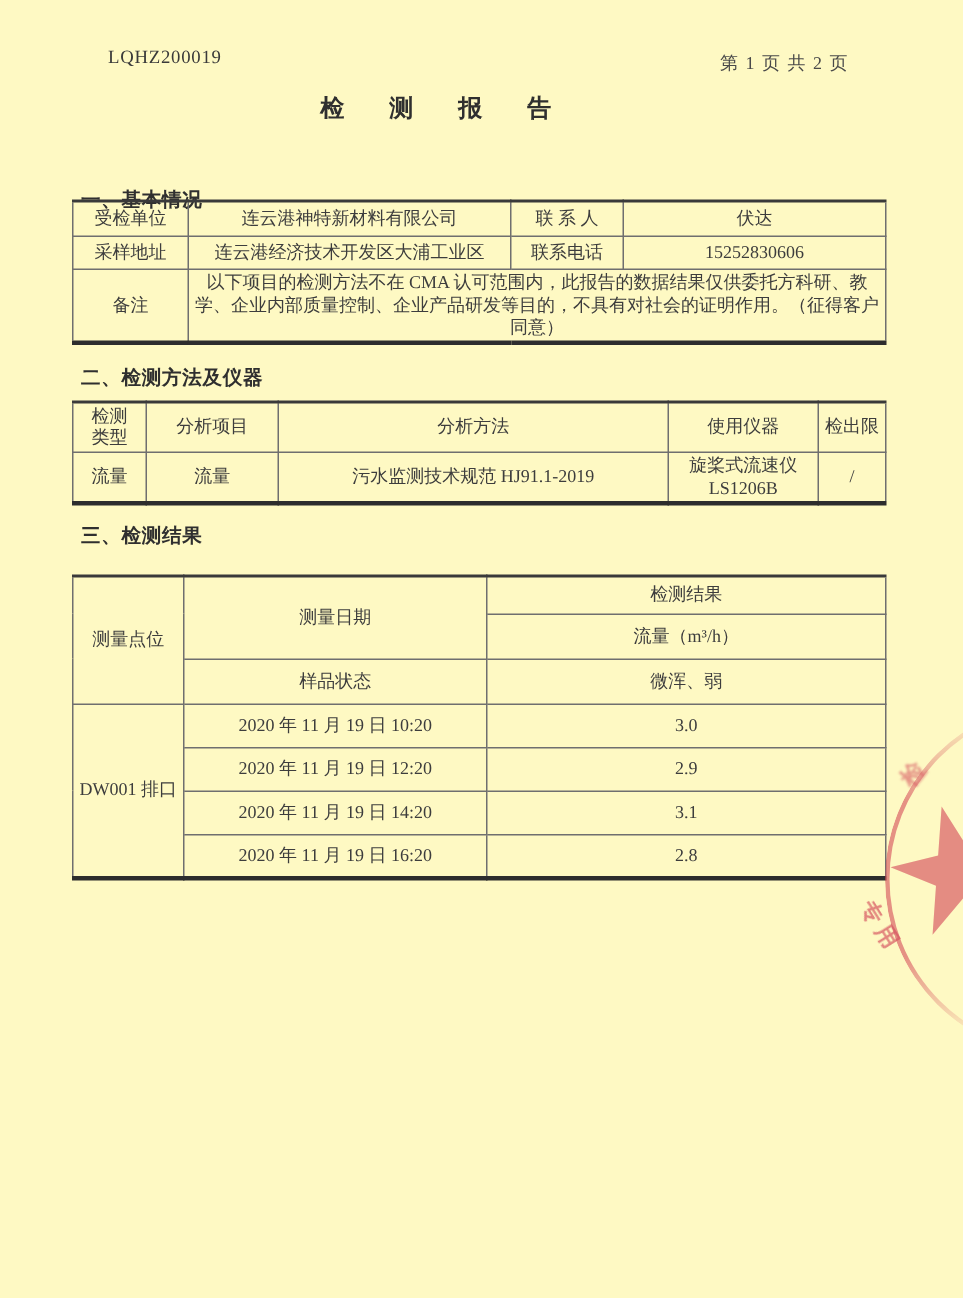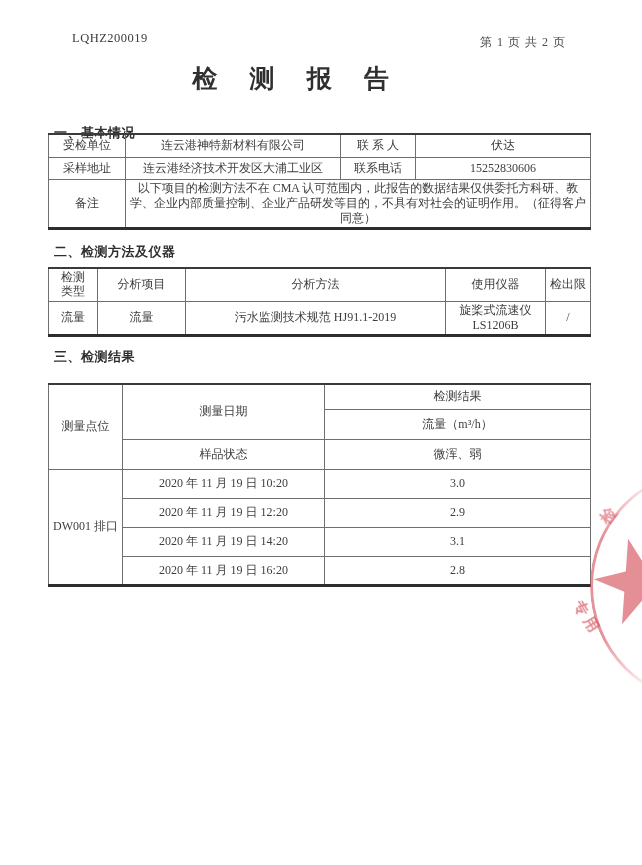--- a/index.html
+++ b/index.html
@@ -1,26 +1,26 @@
 <!DOCTYPE html>
 <html><head>
 <meta charset="utf-8">
 <style>
   html,body{margin:0;padding:0;background:#e9e9e9;}
   #page{
     position:relative; width:642px; height:865px;
-    background:#ffffff; overflow:hidden;
+    background:#fef9c3; overflow:hidden;
     font-family:"Liberation Serif","DejaVu Serif",serif;
     color:#3d3d3d;
   }
   
   .report-no{position:absolute;left:72px;top:31px;font-size:12.5px;letter-spacing:.5px;color:#3a3a3a;}
   .page-indicator{position:absolute;left:480px;top:34px;font-size:12px;letter-spacing:1px;color:#4a4a4a;font-family:Liberation Serif, serif;}
   .doc-title{position:absolute;left:0;top:62px;width:594px;text-align:center;
-    font-size:25px;font-weight:bold;letter-spacing:13px;color:#2f2f2f;}
+    font-size:16px;font-weight:bold;letter-spacing:13px;color:#2f2f2f;}
   
   .sec-heading{position:absolute;left:54px;font-weight:bold;font-size:13px;color:#2f2f2f;letter-spacing:.5px;}
   #sec1{top:124px;} #sec2{top:243px;} #sec3{top:348px;}
   .table-title{position:absolute;left:48px;top:364px;width:542px;text-align:center;
     font-weight:bold;font-size:13px;color:#2f2f2f;letter-spacing:1px;}
   
   table.doc{border-collapse:collapse;table-layout:fixed;width:542px;
     font-size:12px;color:#3d3d3d;position:absolute;left:48px;
     border-left:1px solid #6f6f6f;border-right:1px solid #6f6f6f;}
   table.doc td{border:1px solid #6f6f6f;text-align:center;vertical-align:middle;

